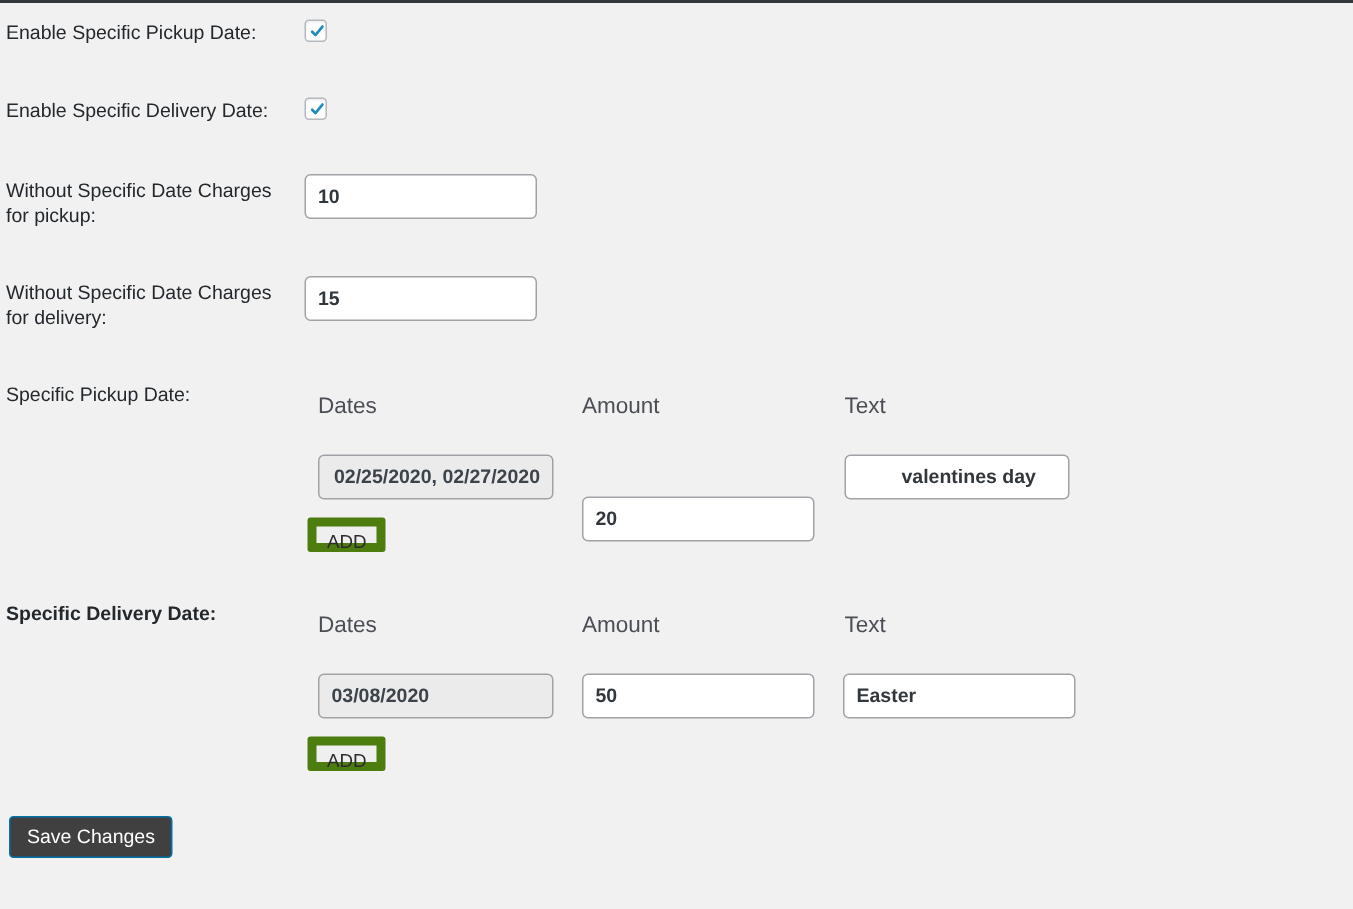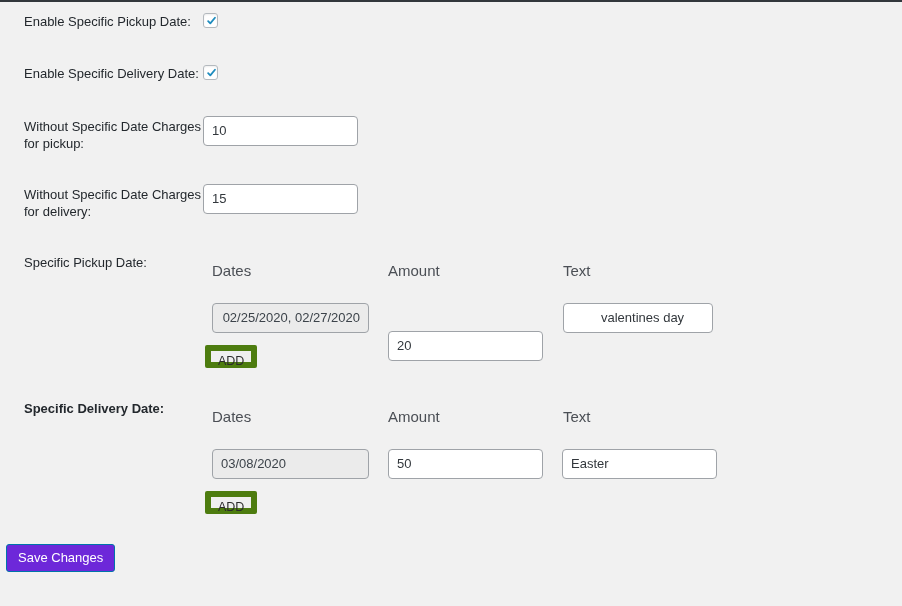--- a/index.html
+++ b/index.html
@@ -37,21 +37,20 @@
 
   .row-label {
     position: absolute;
     left: 4px;
     width: 192px;
     font-size: 13px;
     line-height: 17px;
     color: #23282d;
     font-weight: 400;
     text-align: left;
-    margin-left: 20px;
   }
 
   
   .cb-wrap {
     position: absolute;
     left: 203px;
     width: 15px;
     height: 15px;
   }
   .cb-box {
@@ -79,20 +78,21 @@
     background: #fff;
     border: 1px solid #9fa3a8;
     border-radius: 4px;
     font-family: "Liberation Sans", sans-serif;
     font-size: 13px;
     color: #32373c;
     padding: 0 8px;
     line-height: 28px;
     white-space: nowrap;
     overflow: hidden;
+    font-weight: bold;
   }
   .txt-input.readonly-date {
     background: #ebebeb;
     color: #3c434a;
   }
 
   
   .col-head {
     position: absolute;
     font-size: 15px;
@@ -115,21 +115,21 @@
     cursor: pointer;
   }
 
   
   #save-changes-button {
     position: absolute;
     left: 6px;
     top: 544px;
     height: 28px;
     padding: 0 11px;
-    background: #6d28d9;
+    background: #404040;
     border: 1px solid #0073aa;
     border-radius: 3px;
     color: #ffffff;
     font-family: "Liberation Sans", sans-serif;
     font-size: 13px;
     line-height: 26px;
     cursor: pointer;
     white-space: nowrap;
   }
 </style>

